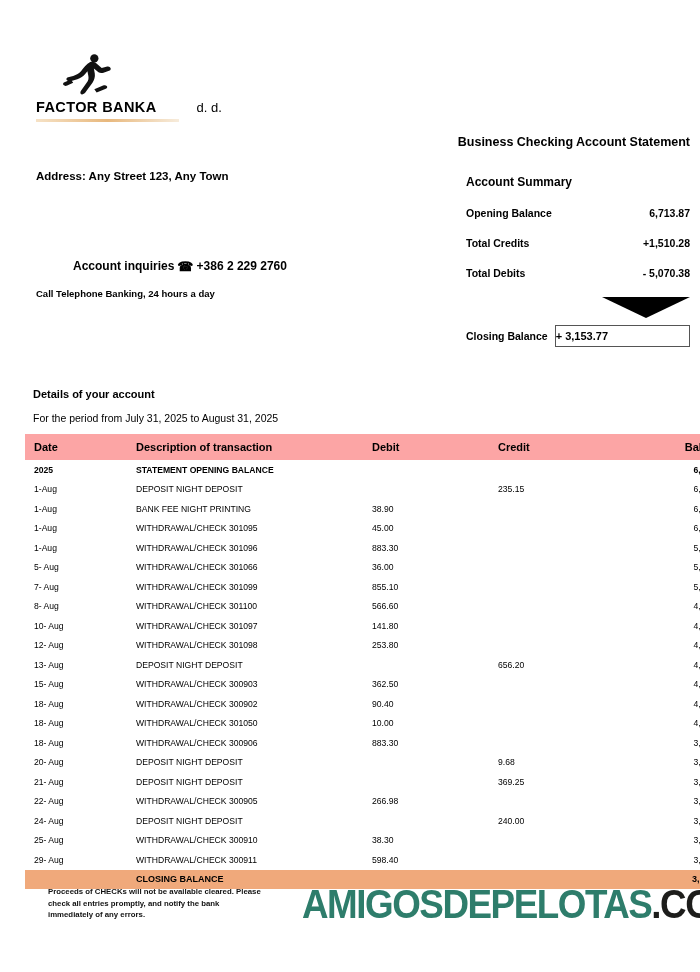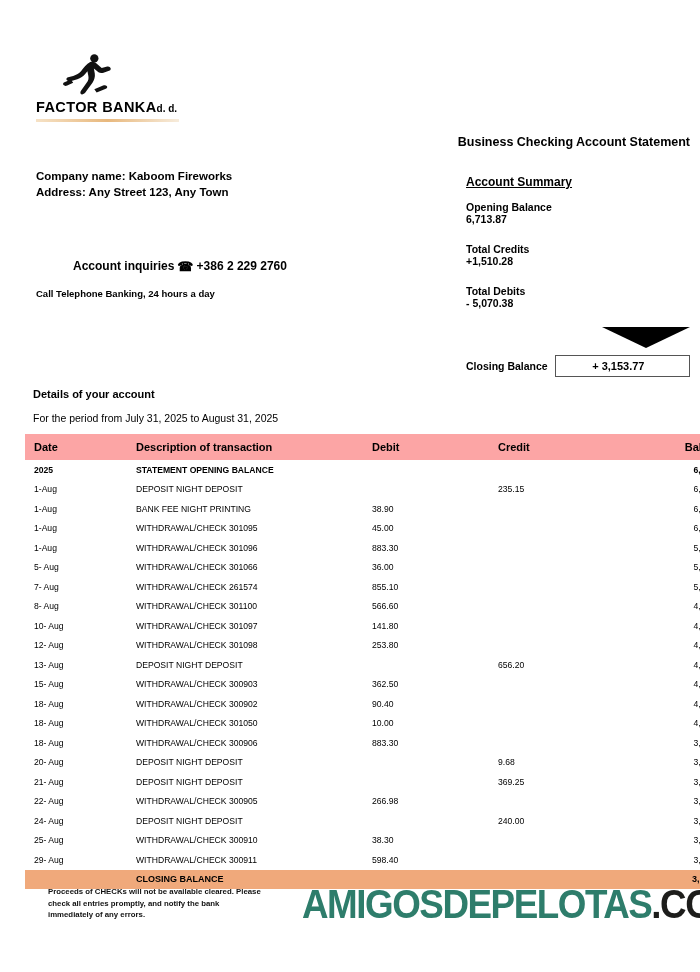--- a/index.html
+++ b/index.html
@@ -36,23 +36,24 @@
   }
   .logo-wordmark {
     font-family: "Liberation Sans", sans-serif;
     font-size: 14.5px;
     font-weight: bold;
     letter-spacing: 0.4px;
     white-space: nowrap;
     margin-top: 1px;
   }
   .logo-wordmark .dd {
-    font-size: 10px;
-    font-weight: bold;
+    font-size: 13px;
+    font-weight: normal;
     letter-spacing: 0;
+    margin-left: 40px;
   }
   .logo-rule {
     margin-top: 4px;
     width: 143px;
     height: 3px;
     background: linear-gradient(to right, #f6e2c6, #e8b87d, #f7ecdc);
   }
 
   
   .company-block {
@@ -95,31 +96,29 @@
   }
   .summary {
     position: absolute;
     left: 466px;
     top: 175px;
     width: 224px;
   }
   .summary-title {
     font-size: 12px;
     font-weight: bold;
-    margin-bottom: 12px;
-    text-decoration: underline;
+    margin-bottom: 18px;
   }
   .summary-row {
     display: flex;
     justify-content: space-between;
     align-items: baseline;
     font-size: 10.5px;
     font-weight: bold;
     margin-bottom: 18px;
-    flex-direction: column;
   }
   .summary-row .val {
     text-align: right;
     white-space: nowrap;
   }
   .arrow-wrap {
     position: relative;
     height: 20px;
   }
   .down-arrow {
@@ -140,21 +139,21 @@
   .closing-label {
     font-size: 10.5px;
     font-weight: bold;
     white-space: nowrap;
     margin-right: 7px;
   }
   .closing-box {
     flex: 1;
     border: 1.3px solid #555;
     padding: 4px 8px 4px 0;
-    text-align: center;
+    text-align: left;
     font-size: 11px;
     font-weight: bold;
   }
 
   
   .details-title {
     position: absolute;
     left: 33px;
     top: 388px;
     font-size: 11px;
@@ -245,21 +244,20 @@
         <path d="M84 88 L104 80 C107 79 108 76 106 74 C104 72 101 72 98 73 L79 81 Z"></path>
       </g>
     </svg>
     <div class="logo-wordmark">
       <span>FACTOR BANKA</span><span class="dd">d. d.</span>
     </div>
     <div class="logo-rule"></div>
   </div>
 
   <div class="company-block">
-    <div>Company name: Kaboom Fireworks</div>
     <div>Address: Any Street 123, Any Town</div>
   </div>
 
   <div class="inquiries-block">
     <div class="inquiries-line1">
       <span>Account inquiries</span><span class="phone-glyph">☎</span><span>+386 2 229 2760</span>
     </div>
     <div class="inquiries-line2">Call Telephone Banking, 24 hours a day</div>
   </div>
 
@@ -342,21 +340,21 @@
         </tr>
         <tr>
           <td class="c-date">5- Aug</td>
           <td class="c-desc">WITHDRAWAL/CHECK 301066</td>
           <td class="c-debit">36.00</td>
           <td class="c-credit"></td>
           <td class="c-balance">5,945.82</td>
         </tr>
         <tr>
           <td class="c-date">7- Aug</td>
-          <td class="c-desc">WITHDRAWAL/CHECK 261574</td>
+          <td class="c-desc">WITHDRAWAL/CHECK 301099</td>
           <td class="c-debit">855.10</td>
           <td class="c-credit"></td>
           <td class="c-balance">5,090.72</td>
         </tr>
         <tr>
           <td class="c-date">8- Aug</td>
           <td class="c-desc">WITHDRAWAL/CHECK 301100</td>
           <td class="c-debit">566.60</td>
           <td class="c-credit"></td>
           <td class="c-balance">4,524.12</td>

